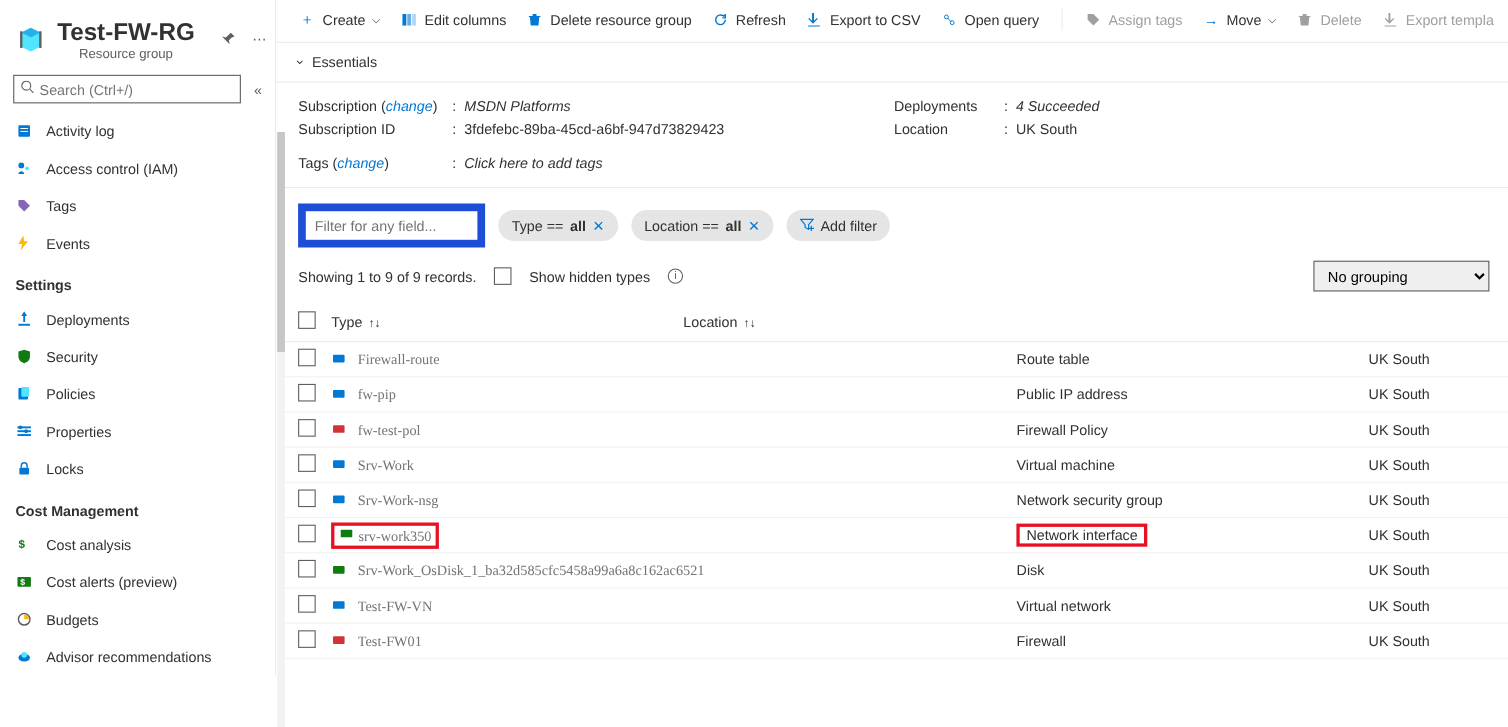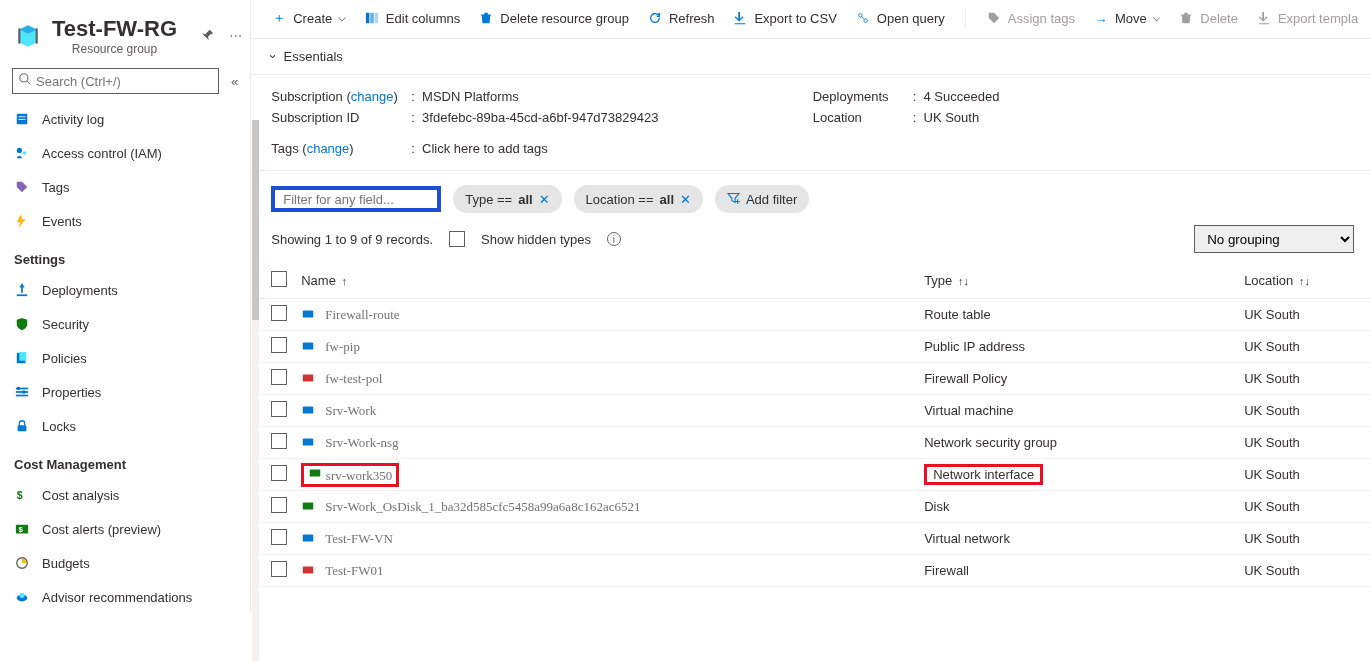--- a/index.html
+++ b/index.html
@@ -29,23 +29,23 @@
   .tbtn.disabled { color:#a19f9d; }
   .tbtn.disabled .ticon { color:#a19f9d; }
   .tsep { width:1px; height:20px; background:#edebe9; margin:0 2px;}
   .essentials-bar { border-top:1px solid #edebe9; border-bottom:1px solid #edebe9; padding: 10px 20px; display:flex; align-items:center; gap:8px;}
   .essentials-bar .chev { transform:rotate(90deg); display:inline-block;}
   .essentials-body { display:flex; padding: 8px 20px 8px 20px; border-bottom:1px solid #edebe9;}
   .ess-col { flex:1; }
   .ess-row { display:flex; margin: 6px 0; font-size:13px;}
   .ess-row .lbl { width:140px; color:#323130;}
   .ess-row .val { color:#323130;}
-  .link { color:#0078d4; cursor:pointer;}
+  .link { color:#0078d4; cursor:pointer;font-style:italic;}
   .filters { display:flex; align-items:center; gap:12px; padding:14px 20px 8px 20px;}
-  .filter-input { border:4px solid #1d4ed8; height:26px; padding:0 8px; width:170px; font-size:13px; outline:none;}
+  .filter-input { border:7px solid #1d4ed8; height:40px; padding:0 8px; width:170px; font-size:13px; outline:none;}
   .pill { background:#e5e5e5; border-radius:14px; height:28px; display:flex; align-items:center; padding:0 12px; gap:6px; font-size:13px;}
   .pill b { font-weight:600;}
   .pill .x { color:#0078d4; cursor:pointer;}
   .pill .plus { color:#0078d4;}
   .records-row { display:flex; align-items:center; padding: 4px 20px 10px 20px; gap:16px;}
   .checkbox { width:16px; height:16px; border:1px solid #605e5c; background:#fff; display:inline-block; cursor:pointer;}
   .group-select { border:1px solid #605e5c; height:28px; padding:0 8px; width:160px; margin-left:auto;}
   .table { width:100%; }
   .thead { display:flex; align-items:center; padding:8px 20px; border-bottom:1px solid #edebe9; font-weight:400;}
   .col-check { width:30px;}
@@ -384,21 +384,20 @@
       <span>Show hidden types</span>
       <span class="info-icon">i</span>
       <select class="group-select">
         <option>No grouping</option>
       </select>
     </div>
 
     <div class="table">
       <div class="thead">
         <div class="col-check"><span class="checkbox"></span></div>
-        <div class="col-name"><span>Name</span> <span class="sort-icon">↑</span></div>
         <div class="col-type"><span>Type</span> <span class="sort-icon">↑↓</span></div>
         <div class="col-loc"><span>Location</span> <span class="sort-icon">↑↓</span></div>
       </div>
       <div id="tbody">
           <div class="trow">
     <div class="col-check"><span class="checkbox"></span></div>
     <div class="col-name rname">
               <span class="ricon"><svg width="14" height="14" viewBox="0 0 16 16">
                   <rect x="2" y="4" width="12" height="8" fill="#0078d4" rx="1"></rect>
                 </svg></span>

